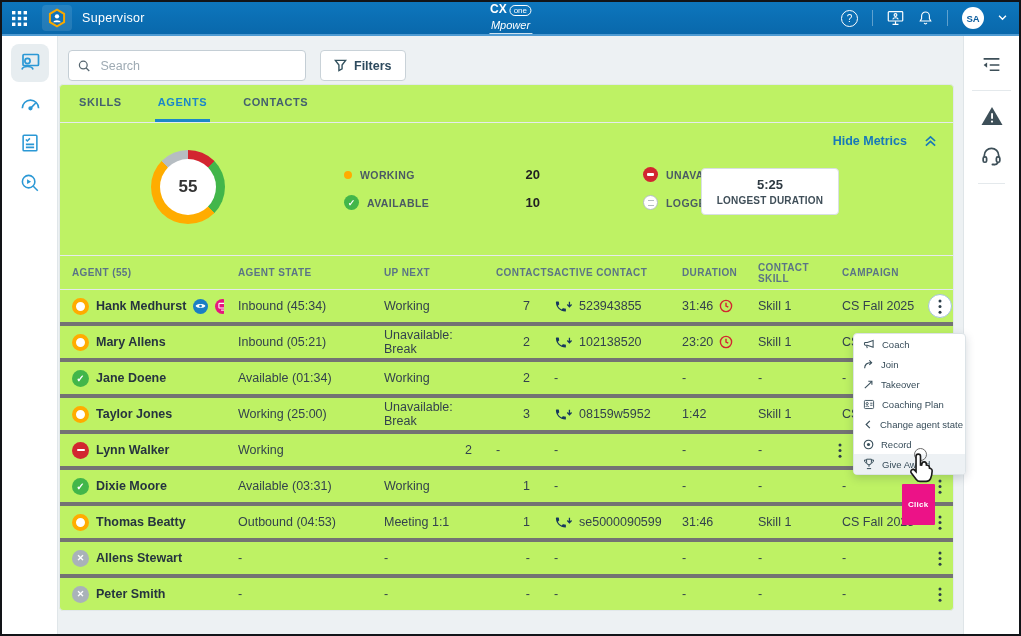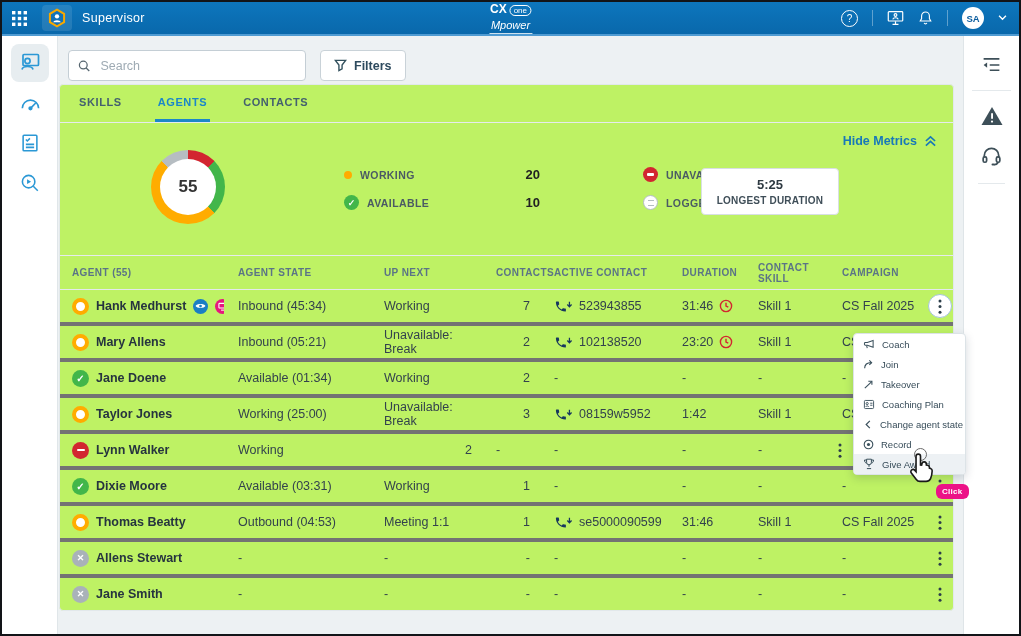--- a/index.html
+++ b/index.html
@@ -59,21 +59,21 @@
   .lg-ic[data-status="working"]{width:7px;height:7px;border:4px solid #ffac00;background:#fff;}
   .lg-ic[data-status="available"]{background:#42b64a;}
   .lg-ic[data-status="available"]::after{content:"✓";color:#fff;font-size:9px;font-weight:bold;}
   .lg-ic[data-status="unavailable"]{background:#d22630;}
   .lg-ic[data-status="unavailable"]::after{content:"";width:7px;height:2.2px;background:#fff;border-radius:1px;}
   .lg-ic[data-status="loggedout"]{border:1.6px solid #b3bcc2;background:#fff;}
   .lg-ic[data-status="loggedout"]::after{content:"";width:6px;height:4px;border-top:1.6px solid #b3bcc2;border-bottom:1.6px solid #b3bcc2;}
   .metric-card{position:absolute;top:45px;width:136px;height:45px;border:1px solid #d8dfe3;border-radius:4px;display:flex;flex-direction:column;align-items:center;justify-content:center;gap:3px;background:#fff;}
   .mc-value{font-size:13px;font-weight:bold;color:#2e3a42;}
   .mc-label{font-size:10px;font-weight:bold;color:#3f4e58;letter-spacing:.2px;}
-  .hide-metrics{position:absolute;right:16px;top:11px;display:flex;align-items:center;gap:7px;color:#1778b9;font-size:12.5px;font-weight:bold;cursor:pointer;}
+  .hide-metrics{position:absolute;right:16px;top:11px;display:flex;align-items:center;gap:17px;color:#1778b9;font-size:12.5px;font-weight:bold;cursor:pointer;}
 
   
   .thead,.tr{display:grid;grid-template-columns:152px 146px 112px 58px 128px 76px 84px 100px 26px;align-items:center;padding-left:12px;box-sizing:border-box;}
   .thead{height:34px;border-bottom:1px solid #e4e9ec;font-size:10px;font-weight:bold;letter-spacing:.4px;color:#5b7486;}
   .th,.td{padding-left:14px;}
   .th:first-child,.td-agent{padding-left:0;}
   .th-num{text-align:right;padding-right:10px;}
   .tr{height:36px;border-bottom:4px solid #737373;font-size:12.5px;color:#33424d;}
   .td-agent{display:flex;align-items:center;gap:7px;overflow:hidden;white-space:nowrap;}
   .agent-name{font-weight:bold;color:#26343f;font-size:12.5px;}
@@ -94,21 +94,21 @@
 
   
   .ctx-menu{position:absolute;left:851px;top:331px;width:111px;background:#fff;border:1px solid #dce3e7;border-radius:4px;box-shadow:0 3px 10px rgba(20,40,60,.18);z-index:50;overflow:hidden;}
   .ctx-item{height:20px;display:flex;align-items:center;gap:7px;padding:0 9px;font-size:9.5px;color:#374c59;cursor:pointer;white-space:nowrap;}
   .ctx-item.hl{background:#edf1f4;}
   .ctx-item svg{flex:0 0 auto;}
 
   
   .cursor-wrap{position:absolute;left:905px;top:446px;z-index:60;pointer-events:none;}
   .cursor-ring{position:absolute;left:7px;top:0;width:11px;height:11px;border:1.6px solid #6b6b6b;border-radius:50%;background:rgba(255,255,255,.25);}
-  .click-badge{position:absolute;left:934px;top:482px;background:#ec1287;color:#fff;font-size:8px;font-weight:bold;padding:3px 6px;border-radius:6px;z-index:60;letter-spacing:.3px;}
+  .click-badge{position:absolute;left:900px;top:482px;background:#ec1287;color:#fff;font-size:8px;font-weight:bold;padding:16px 6px;border-radius:1px;z-index:60;letter-spacing:.3px;}
 </style>
 </head>
 <body>
 
 <div class="screen">
 
   <div class="topbar">
     <div class="grid-btn">
       <svg width="15" height="15" viewBox="0 0 15 15">
         <g fill="#fff">
@@ -578,21 +578,21 @@
                 <circle cx="2" cy="8" r="1.6" fill="#2c3e4a"></circle>
                 <circle cx="2" cy="14" r="1.6" fill="#2c3e4a"></circle>
               </svg>
         </button>
       </div>
     </div>
 
     <div class="tr">
       <div class="td td-agent">
         <span class="status" data-status="loggedout"></span>
-        <span class="agent-name">Jane Smith</span>
+        <span class="agent-name">Peter Smith</span>
 
       </div>
       <div class="td">-</div>
       <div class="td">-</div>
       <div class="td td-num">-</div>
       <div class="td td-active">
 
         <span>-</span>
       </div>
       <div class="td td-dur">

